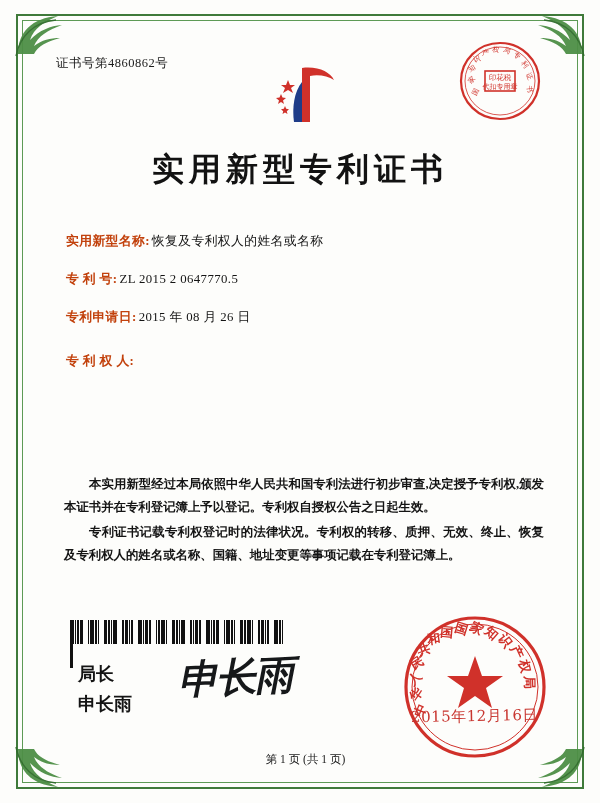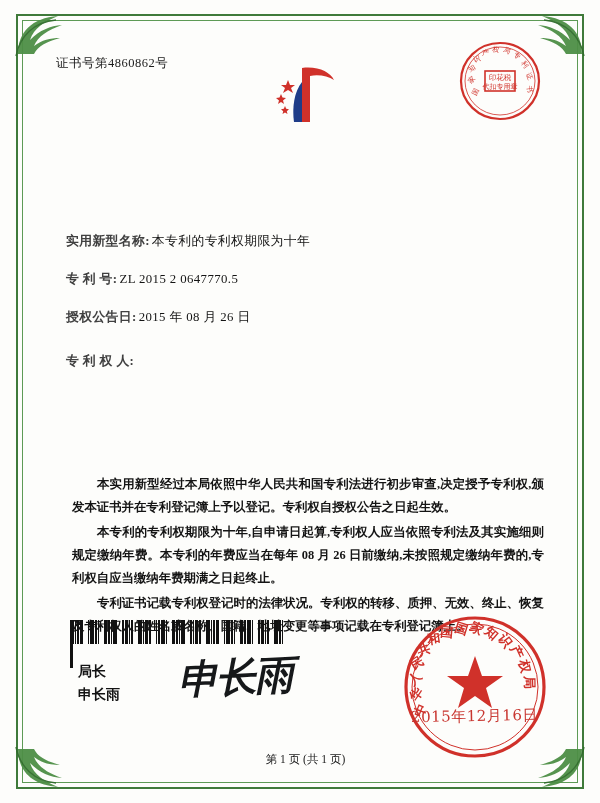--- a/index.html
+++ b/index.html
@@ -104,42 +104,42 @@
   .field-row {
     display: flex;
     align-items: baseline;
     margin-bottom: 21px;
     font-size: 12.8px;
     letter-spacing: 0.4px;
   }
   .field-label {
     white-space: nowrap;
     font-weight: bold;
-    color: #404040;
+    color: #c2410c;
   }
   .field-value {
     margin-left: 2px;
     color: #141414;
   }
   .field-row.gapbig { margin-bottom: 27px; }
 
   
   .body-text {
     position: absolute;
     left: 64px;
     right: 56px;
     top: 473px;
     font-size: 12.4px;
     line-height: 1.85;
     text-align: justify;
     color: #141414;
     font-weight: bold;
   }
   .body-text p {
-    margin: 0 0 2px 8px;
+    margin: 0 0 2px 0;
     text-indent: 25px;
   }
 
   
   .barcode {
     position: absolute;
     left: 70px;
     top: 620px;
     height: 24px;
     width: 215px;
@@ -150,21 +150,21 @@
     height: 24px;
     margin-right: 1px;
     vertical-align: top;
   }
 
   
   .sig-labels {
     position: absolute;
     left: 78px;
     top: 660px;
-    font-size: 14px;
+    font-size: 18px;
     font-weight: bold;
     line-height: 1.65;
     color: #141414;
   }
   .sig-hand {
     position: absolute;
     left: 178px;
     top: 650px;
     font-size: 40px;
     font-family: "DejaVu Serif", serif;
@@ -265,42 +265,42 @@
         <text transform="translate(35,13) rotate(12)">权</text>
         <text transform="translate(46,13) rotate(26)">局</text>
         <text transform="translate(56,17) rotate(40)">专</text>
         <text transform="translate(64,25) rotate(54)">利</text>
         <text transform="translate(69,36) rotate(68)">证</text>
         <text transform="translate(70,48) rotate(82)">书</text>
       </g>
     </svg>
   </div>
 
+  <div class="title">实用新型专利证书</div>
 
   <div class="fields">
     <div class="field-row">
       <span class="field-label">实用新型名称:</span>
-      <span class="field-value">本专利的专利权期限为十年</span>
+      <span class="field-value">恢复及专利权人的姓名或名称</span>
     </div>
     <div class="field-row">
       <span class="field-label">专 利 号:</span>
       <span class="field-value">ZL 2015 2 0647770.5</span>
     </div>
     <div class="field-row gapbig">
-      <span class="field-label">授权公告日:</span>
+      <span class="field-label">专利申请日:</span>
       <span class="field-value">2015 年 08 月 26 日</span>
     </div>
     <div class="field-row gapbig">
       <span class="field-label">专 利 权 人:</span>
     </div>
   </div>
 
   <div class="body-text">
     <p>本实用新型经过本局依照中华人民共和国专利法进行初步审查,决定授予专利权,颁发本证书并在专利登记簿上予以登记。专利权自授权公告之日起生效。</p>
-    <p>本专利的专利权期限为十年,自申请日起算,专利权人应当依照专利法及其实施细则规定缴纳年费。本专利的年费应当在每年 08 月 26 日前缴纳,未按照规定缴纳年费的,专利权自应当缴纳年费期满之日起终止。</p>
     <p>专利证书记载专利权登记时的法律状况。专利权的转移、质押、无效、终止、恢复及专利权人的姓名或名称、国籍、地址变更等事项记载在专利登记簿上。</p>
   </div>
 
   <div class="barcode">
     <span style="width:4px"></span><span style="width:1px"></span><span style="width:2px"></span><span style="width:3px"></span>
     <span style="width:1px"></span><span style="width:4px"></span><span style="width:2px"></span><span style="width:1px"></span>
     <span style="width:3px"></span><span style="width:2px"></span><span style="width:1px"></span><span style="width:4px"></span>
     <span style="width:2px"></span><span style="width:3px"></span><span style="width:1px"></span><span style="width:2px"></span>
     <span style="width:4px"></span><span style="width:1px"></span><span style="width:3px"></span><span style="width:2px"></span>
     <span style="width:1px"></span><span style="width:2px"></span><span style="width:4px"></span><span style="width:1px"></span>

